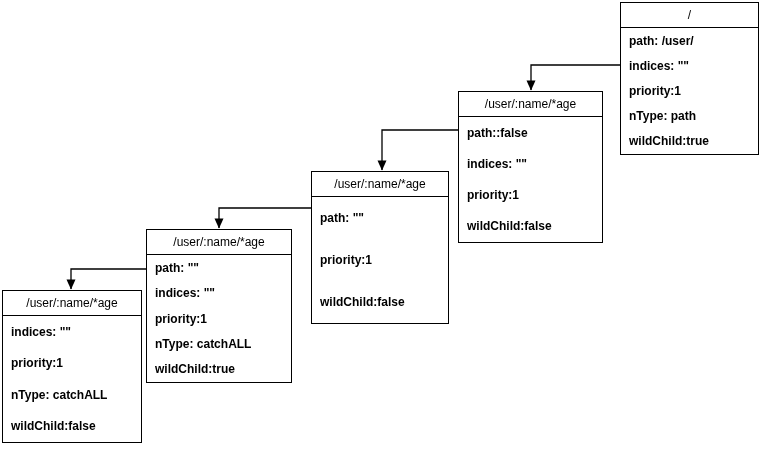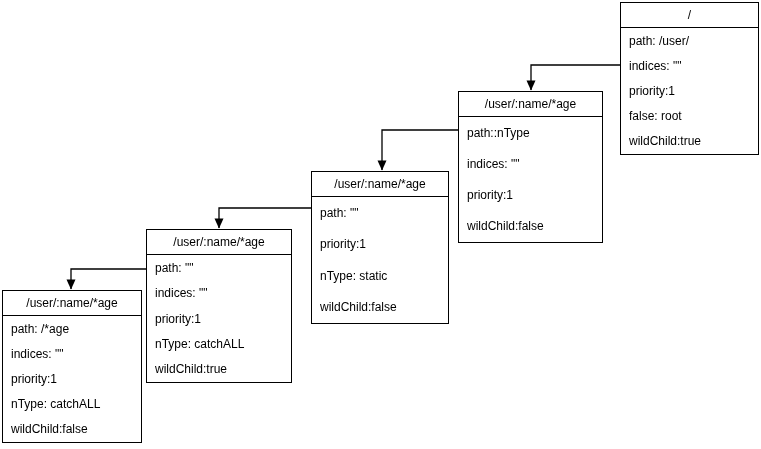--- a/index.html
+++ b/index.html
@@ -33,20 +33,21 @@
     display: flex;
     align-items: center;
     justify-content: center;
     font-size: 12px;
     white-space: nowrap;
   }
   .node-rows {
     flex: 1;
     display: flex;
     flex-direction: column;
+    font-weight: bold;
   }
   .node-row {
     flex: 1;
     display: flex;
     align-items: center;
     padding-left: 8px;
     font-size: 12px;
     white-space: nowrap;
   }
   
@@ -72,60 +73,58 @@
     <path d="M 311 208 L 219 208 L 219 228" fill="none" stroke="#000000" stroke-width="1.3" marker-end="url(#arrow)"></path>
     <path d="M 146 269 L 71 269 L 71 289" fill="none" stroke="#000000" stroke-width="1.3" marker-end="url(#arrow)"></path>
   </svg>
 
   <div class="node node-1">
     <div class="node-title">/</div>
     <div class="node-rows">
       <div class="node-row">path: /user/</div>
       <div class="node-row">indices: ""</div>
       <div class="node-row">priority:1</div>
-      <div class="node-row">false: root</div>
+      <div class="node-row">nType: path</div>
       <div class="node-row">wildChild:true</div>
     </div>
   </div>
 
   <div class="node node-2">
     <div class="node-title">/user/:name/*age</div>
     <div class="node-rows">
-      <div class="node-row">path::nType</div>
+      <div class="node-row">path::false</div>
       <div class="node-row">indices: ""</div>
       <div class="node-row">priority:1</div>
       <div class="node-row">wildChild:false</div>
     </div>
   </div>
 
   <div class="node node-3">
     <div class="node-title">/user/:name/*age</div>
     <div class="node-rows">
       <div class="node-row">path: ""</div>
       <div class="node-row">priority:1</div>
-      <div class="node-row">nType: static</div>
       <div class="node-row">wildChild:false</div>
     </div>
   </div>
 
   <div class="node node-4">
     <div class="node-title">/user/:name/*age</div>
     <div class="node-rows">
       <div class="node-row">path: ""</div>
       <div class="node-row">indices: ""</div>
       <div class="node-row">priority:1</div>
       <div class="node-row">nType: catchALL</div>
       <div class="node-row">wildChild:true</div>
     </div>
   </div>
 
   <div class="node node-5">
     <div class="node-title">/user/:name/*age</div>
     <div class="node-rows">
-      <div class="node-row">path: /*age</div>
       <div class="node-row">indices: ""</div>
       <div class="node-row">priority:1</div>
       <div class="node-row">nType: catchALL</div>
       <div class="node-row">wildChild:false</div>
     </div>
   </div>
 
 </div>
 
 </body></html>

